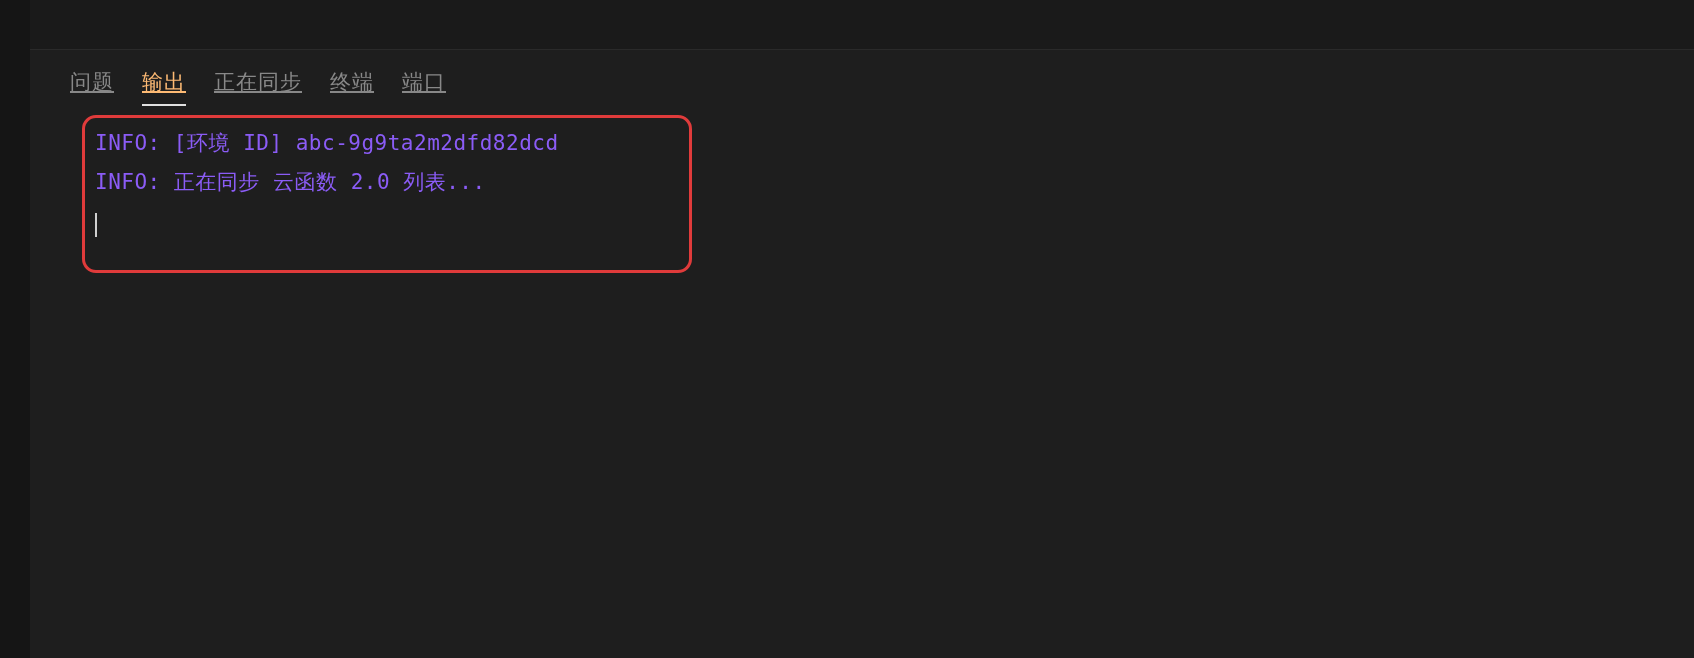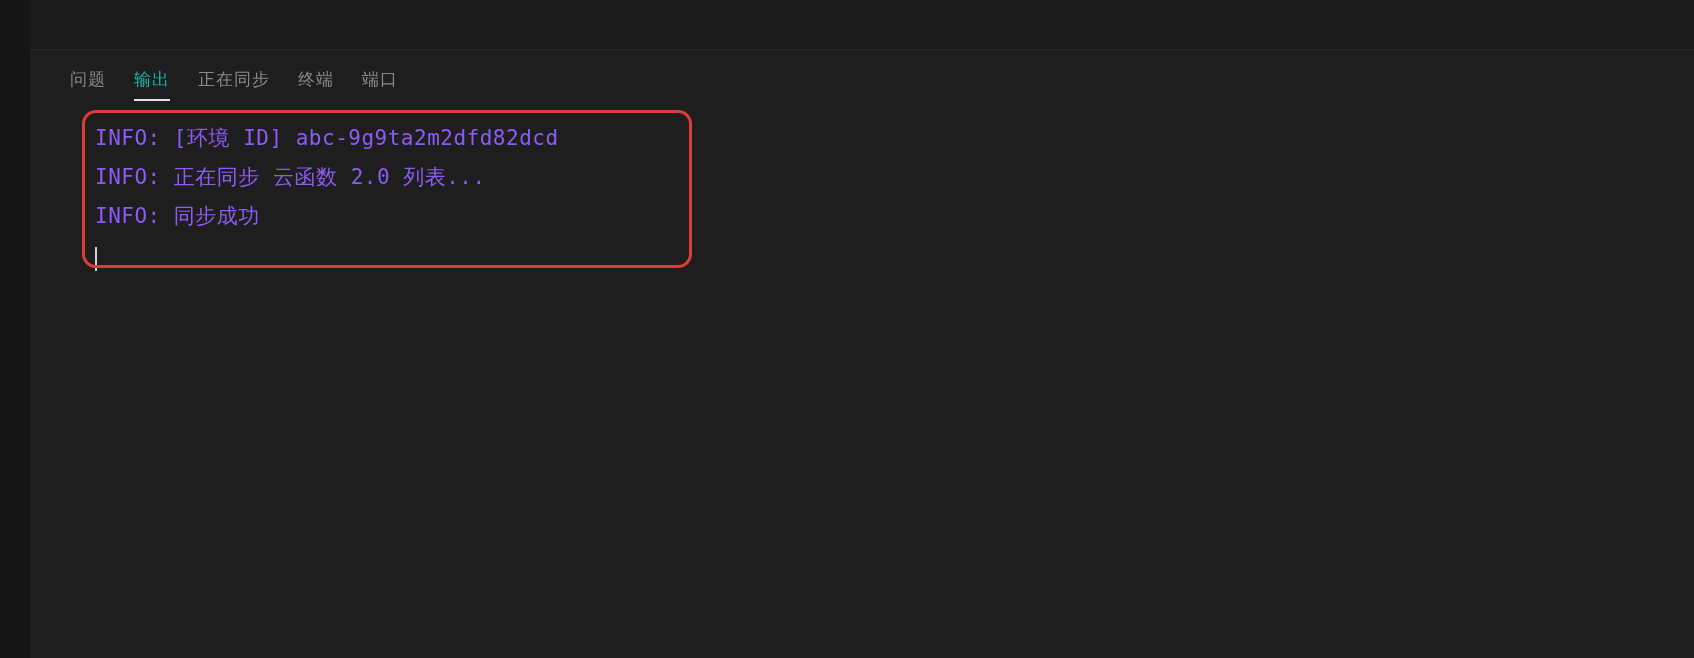--- a/index.html
+++ b/index.html
@@ -38,27 +38,28 @@
       flex-direction: column;
     }
     .tabs {
       display: flex;
       gap: 28px;
       padding: 18px 40px 14px 40px;
       align-items: baseline;
     }
     .tab {
       color: #888;
-      font-size: 17px;
+      font-size: 21px;
       cursor: pointer;
       position: relative;
       letter-spacing: 1px;
+      text-decoration: underline;
     }
     .tab.active {
-      color: #14b8a6;
+      color: #fdba74;
     }
     .tab.active::after {
       content: '';
       position: absolute;
       left: 0;
       right: 0;
       bottom: -10px;
       height: 2px;
       background: #e0e0e0;
     }
@@ -112,18 +113,17 @@
       <div class="tab">正在同步</div>
       <div class="tab">终端</div>
       <div class="tab">端口</div>
     </div>
 
     <div class="output-area">
       <div class="highlight-box"></div>
       <div class="log-lines">
         <div class="log-line">INFO: [环境 ID] abc-9g9ta2m2dfd82dcd</div>
         <div class="log-line">INFO: 正在同步 云函数 2.0 列表...</div>
-        <div class="log-line">INFO: 同步成功</div>
         <div class="cursor"></div>
       </div>
     </div>
   </div>
 </div>
 
 </body></html>

